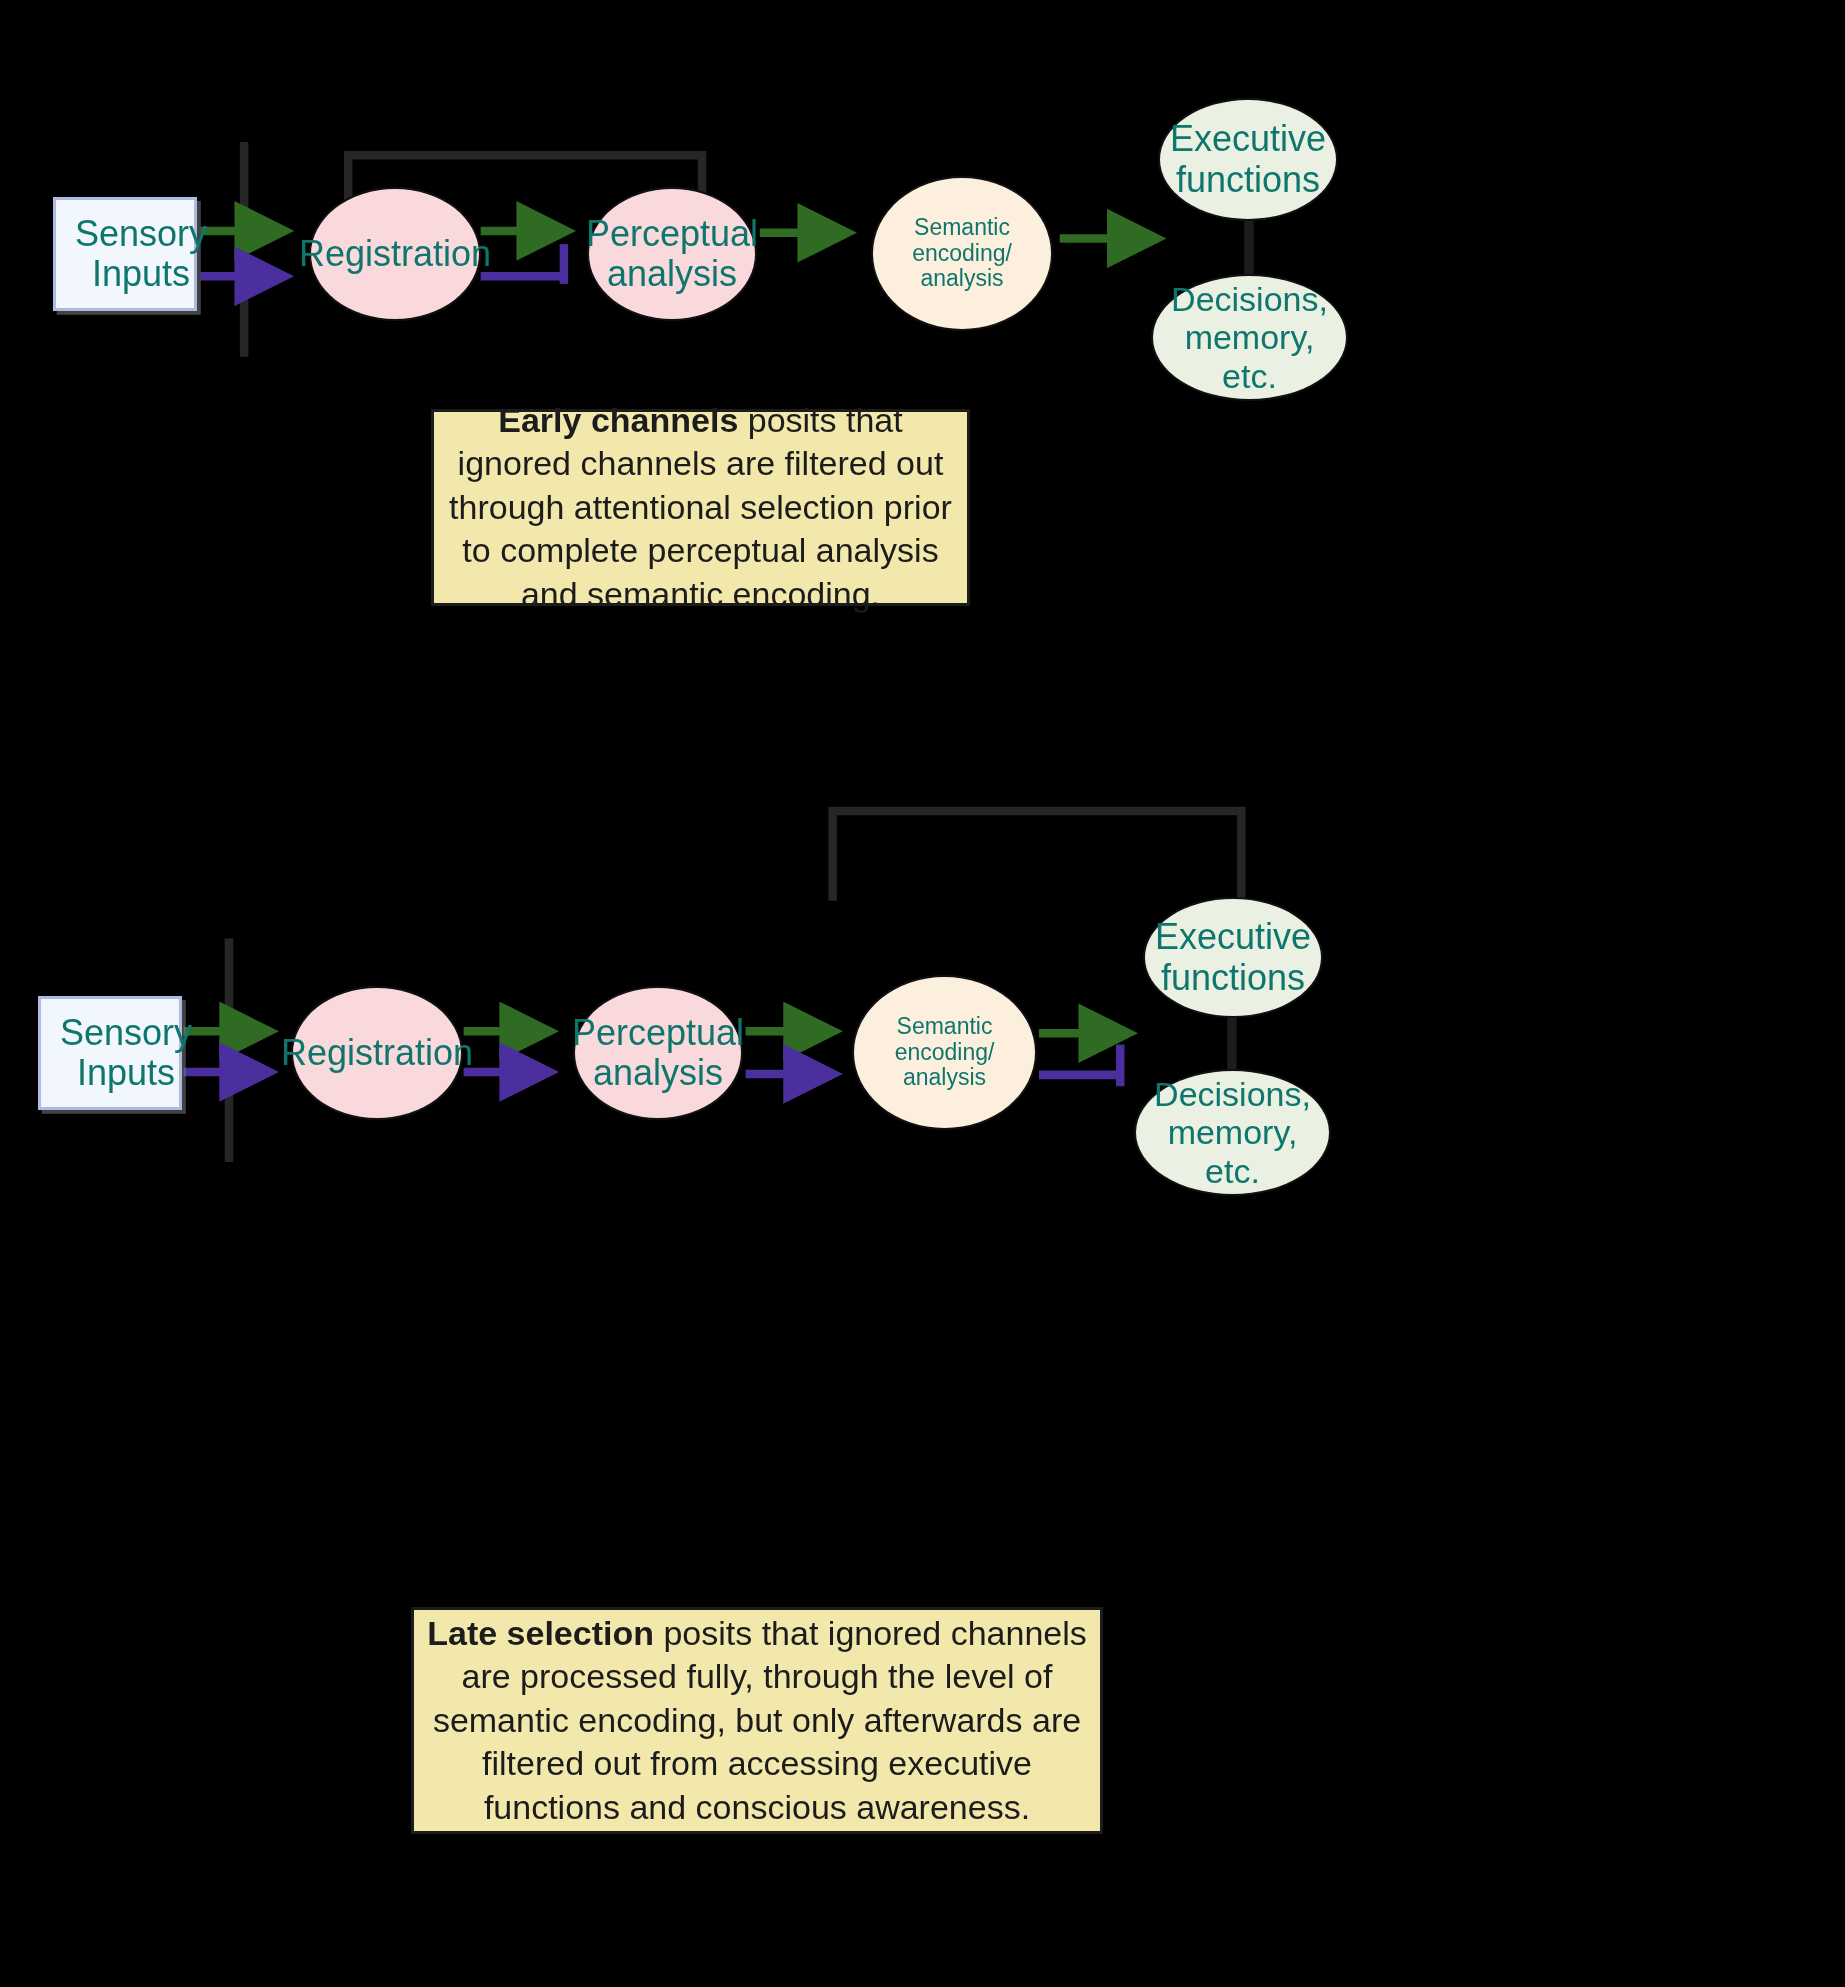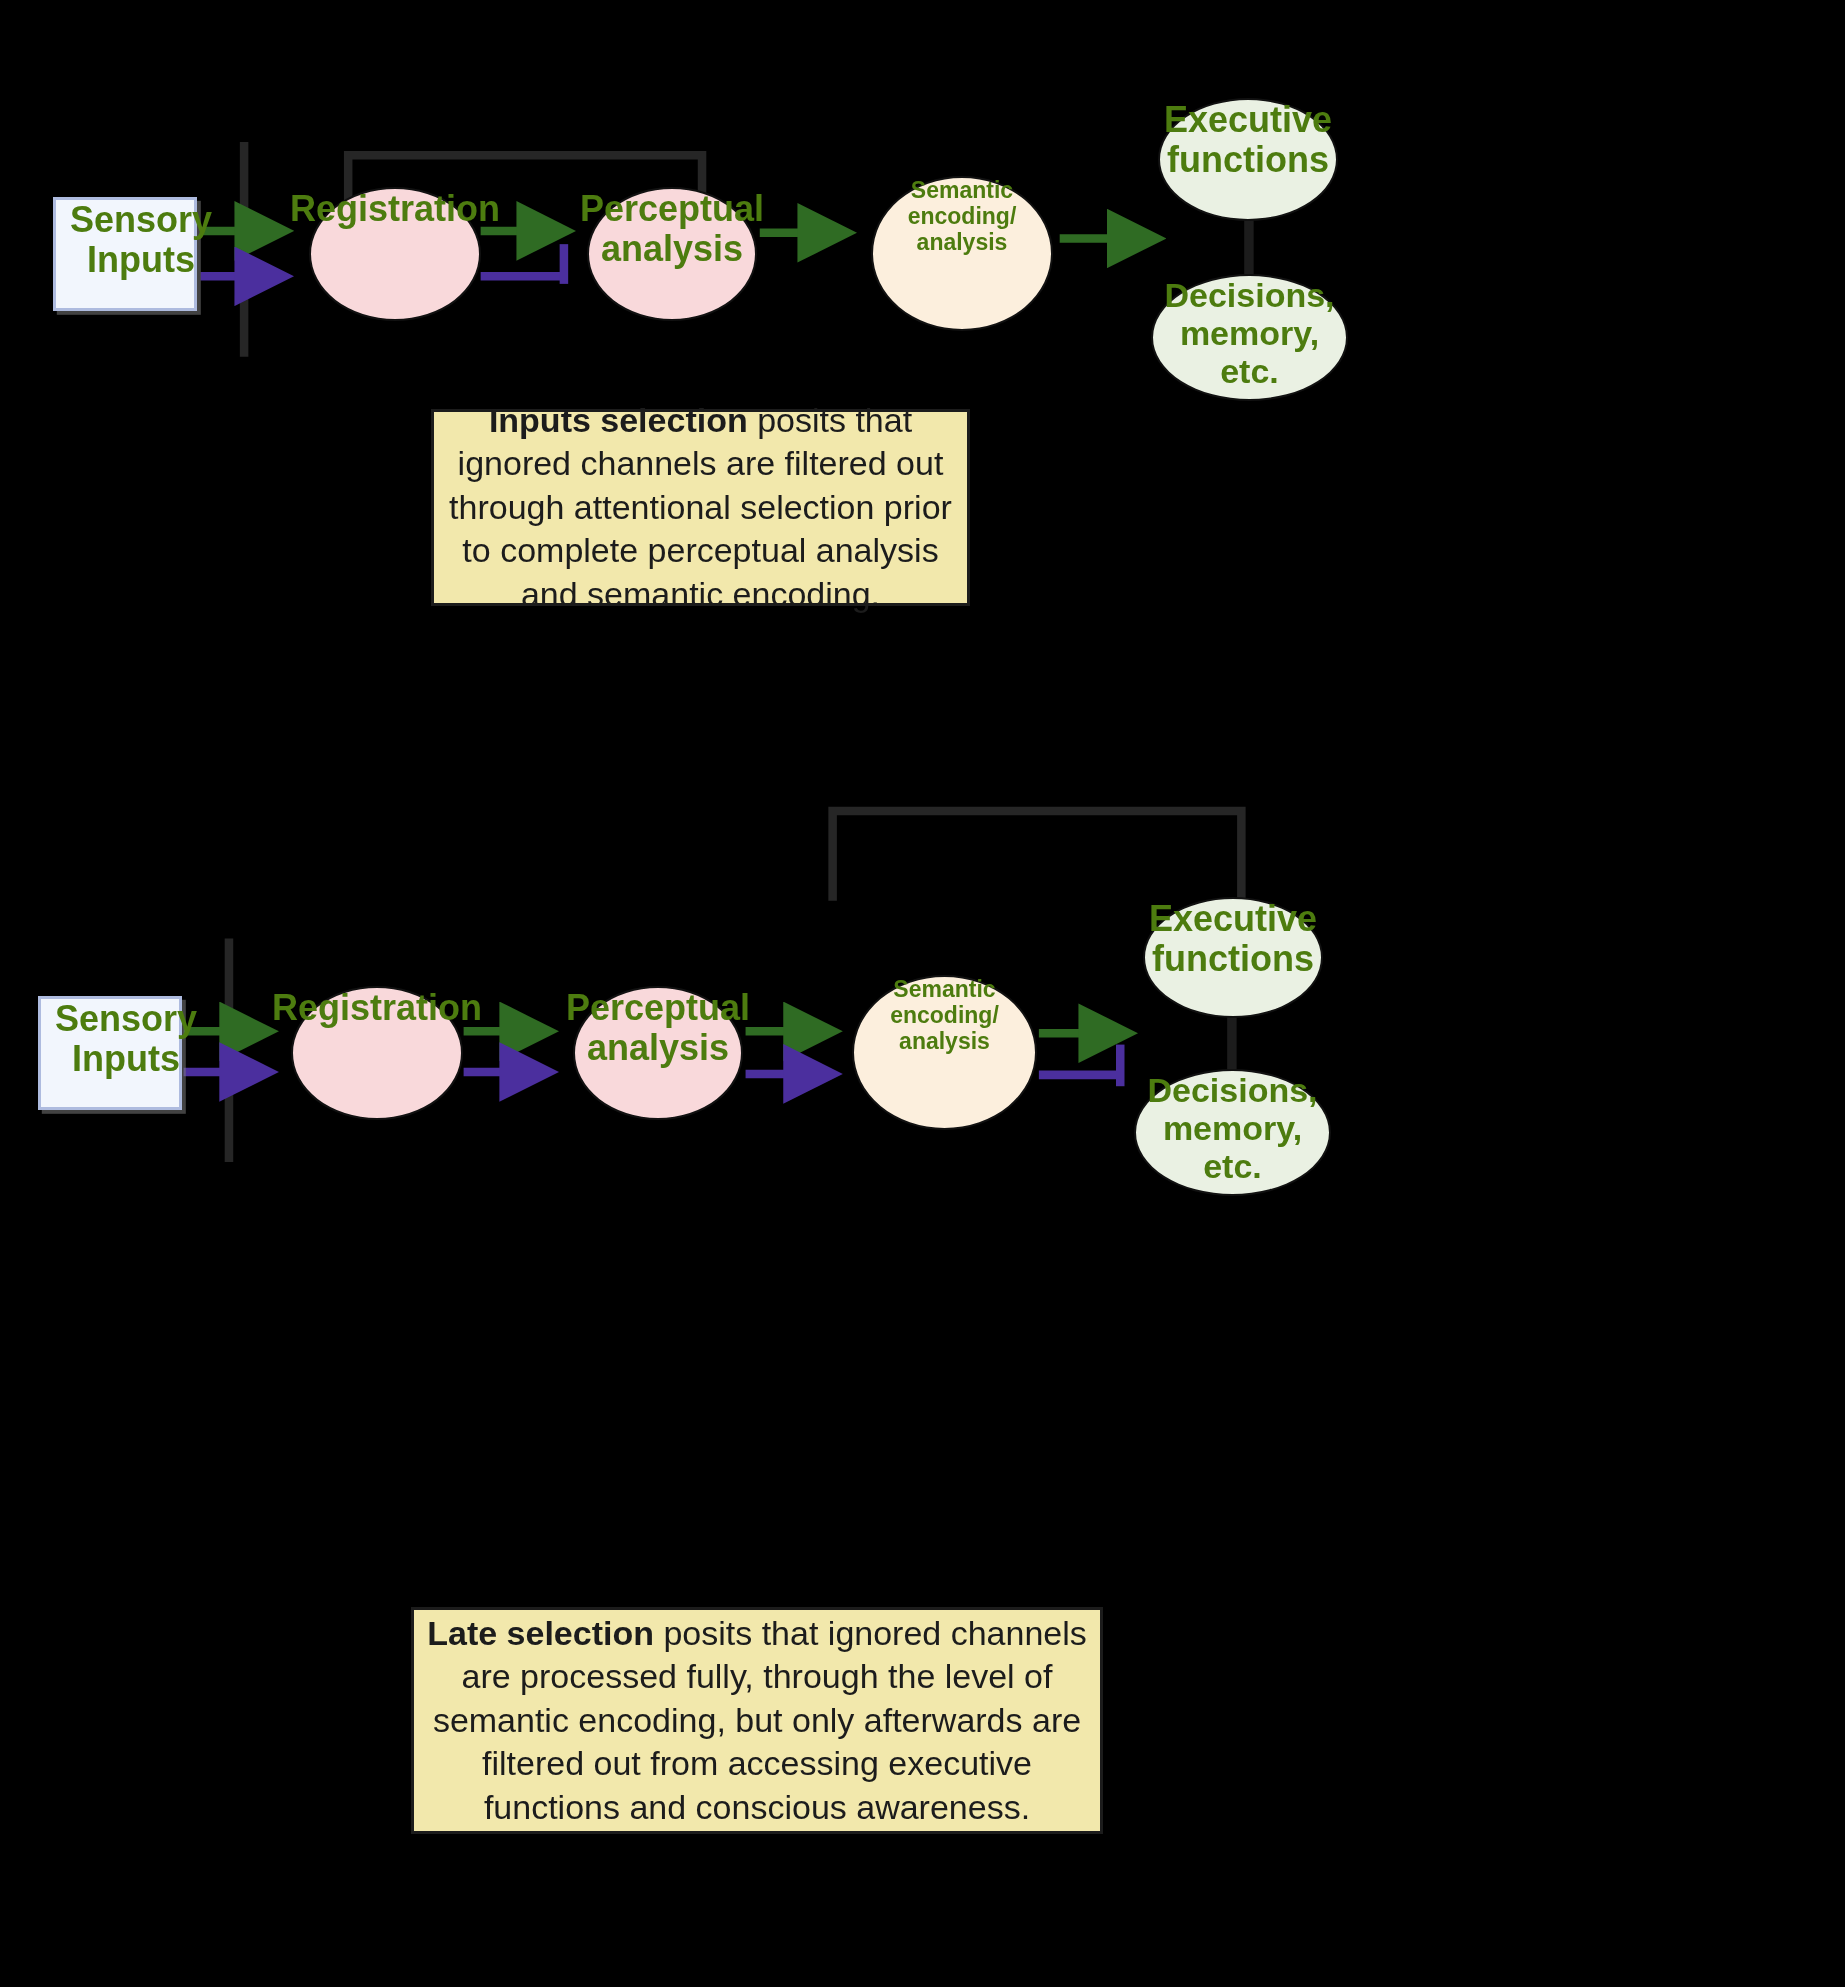--- a/index.html
+++ b/index.html
@@ -1,21 +1,21 @@
 <!DOCTYPE html>
 <html style="font-size:15px"><head>
 <meta charset="utf-8">
 <style>
   html,body{margin:0;padding:0;background:#000;}
   body{width:1845px;height:1987px;position:relative;overflow:hidden;
        font-family:"Liberation Sans","DejaVu Sans",sans-serif;}
   .stage{position:absolute;left:0;top:0;width:1845px;height:1987px;}
   svg.layer{position:absolute;left:0;top:0;width:1845px;height:1987px;}
-  .node{position:absolute;display:flex;align-items:flex-start;justify-content:center;
-        text-align:center;color:#4d7c0f;line-height:1.12;box-sizing:border-box;font-weight:bold;}
+  .node{position:absolute;display:flex;align-items:center;justify-content:center;
+        text-align:center;color:#0f766e;line-height:1.12;box-sizing:border-box;}
   .rect-node{background:#f2f6fd;border:3.8px solid #aebbdf;box-shadow:3.8px 3.8px 0 rgba(120,120,120,.55);padding-left:32px;}
   .ell{border-radius:50%;border:2.8px solid #111;}
   .pink{background:#f9d9db;}
   .cream{background:#fcefdd;}
   .green{background:#eaf1e3;}
   .callout{position:absolute;background:#f2e8ac;border:3.8px solid #1c1c1c;
            color:#1c1c1c;box-sizing:border-box;text-align:center;line-height:1.28;
            display:flex;align-items:center;justify-content:center;padding:9.5px 13.2px;}
   .callout b{font-weight:700;}
   .fs36{font-size:34px;}
@@ -108,21 +108,21 @@
 
   <div class="node ell green fs36" style="left:1151px;top:274px;width:197px;height:127px;">
     <div>
       <div>Decisions,</div>
       <div>memory, etc.</div>
     </div>
   </div>
 
   <div class="callout fs36" style="left:431px;top:409px;width:539px;height:197px;">
     <div>
-      <b>Inputs selection</b><span> posits that ignored channels are filtered out through attentional selection prior to complete perceptual analysis and semantic encoding.</span>
+      <b>Early channels</b><span> posits that ignored channels are filtered out through attentional selection prior to complete perceptual analysis and semantic encoding.</span>
     </div>
   </div>
 
   <div class="node rect-node fs38" style="left:38px;top:996px;width:144px;height:114px;">
     <div>
       <div>Sensory</div>
       <div>Inputs</div>
     </div>
   </div>
 

